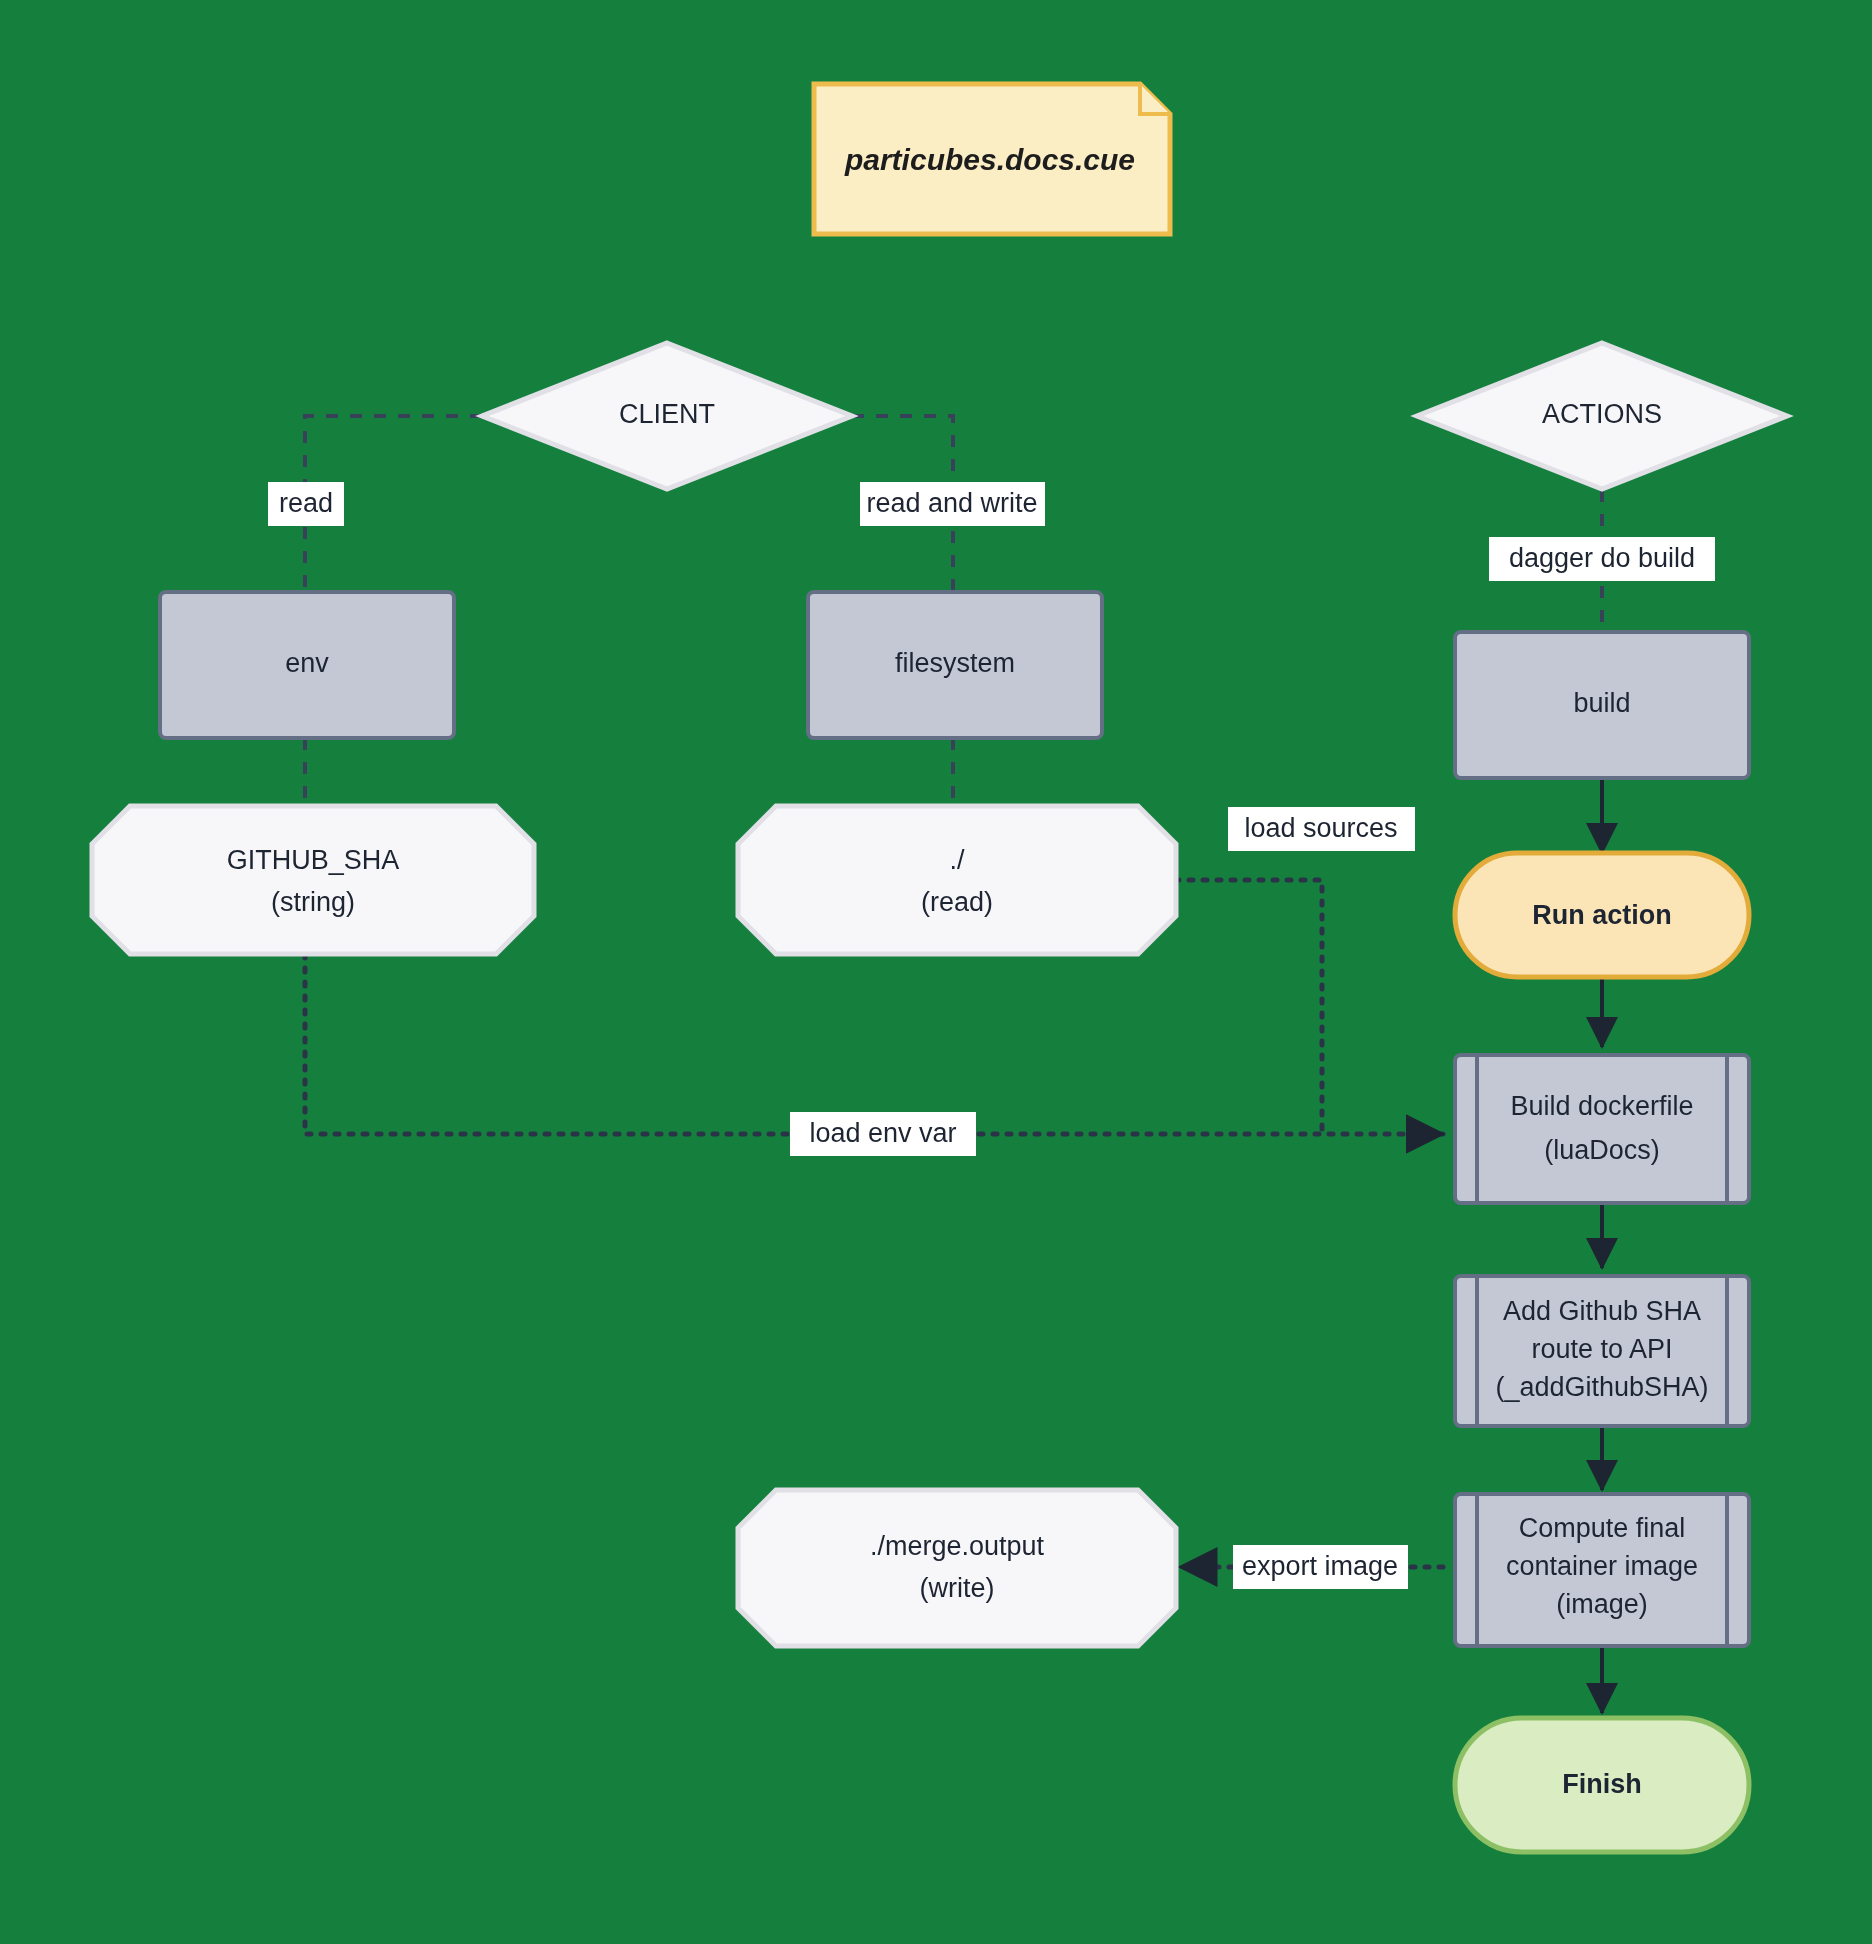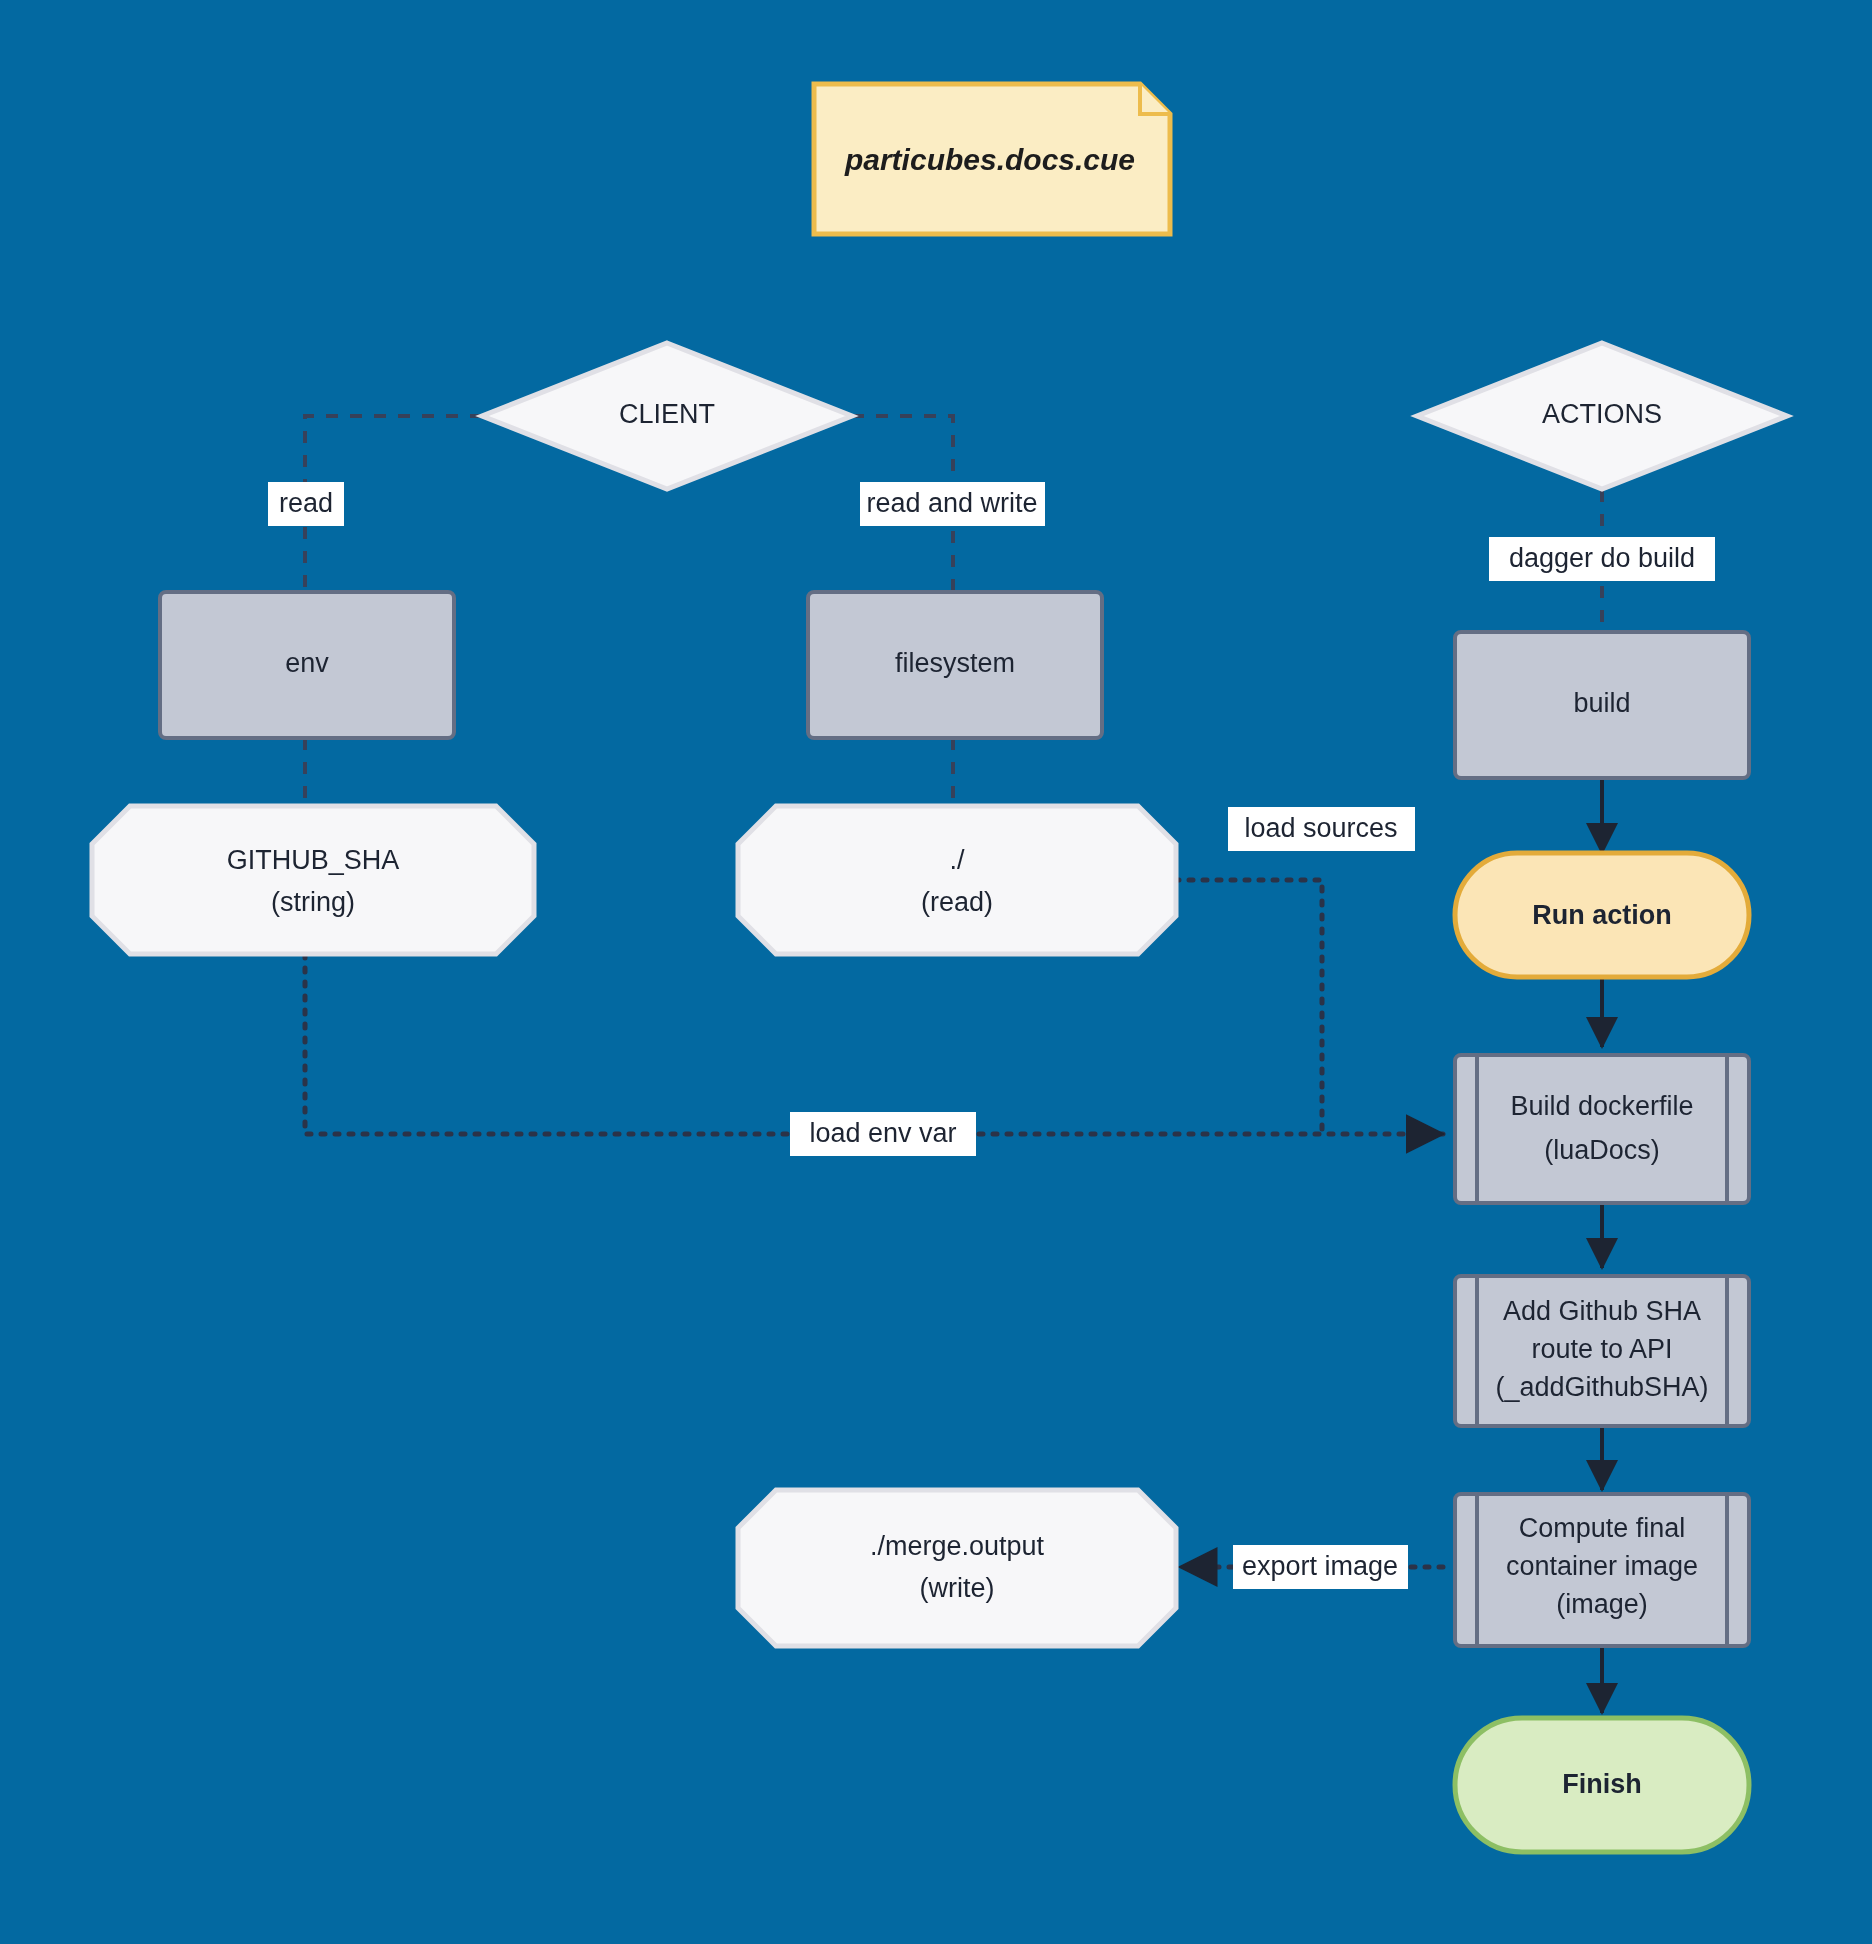--- a/index.html
+++ b/index.html
@@ -4,21 +4,21 @@
 <style>
   html, body {
     margin: 0;
     padding: 0;
     background: #000000;
   }
   #canvas {
     position: relative;
     width: 1872px;
     height: 1944px;
-    background: #0369a1;
+    background: #15803d;
     font-family: "Liberation Sans", sans-serif;
     overflow: hidden;
   }
   svg.layer {
     position: absolute;
     left: 0;
     top: 0;
     width: 1872px;
     height: 1944px;
     overflow: visible;

